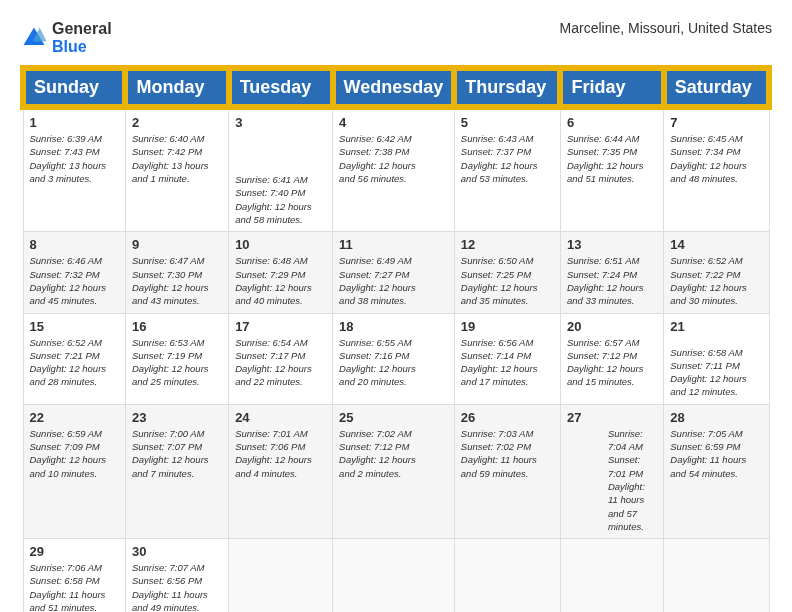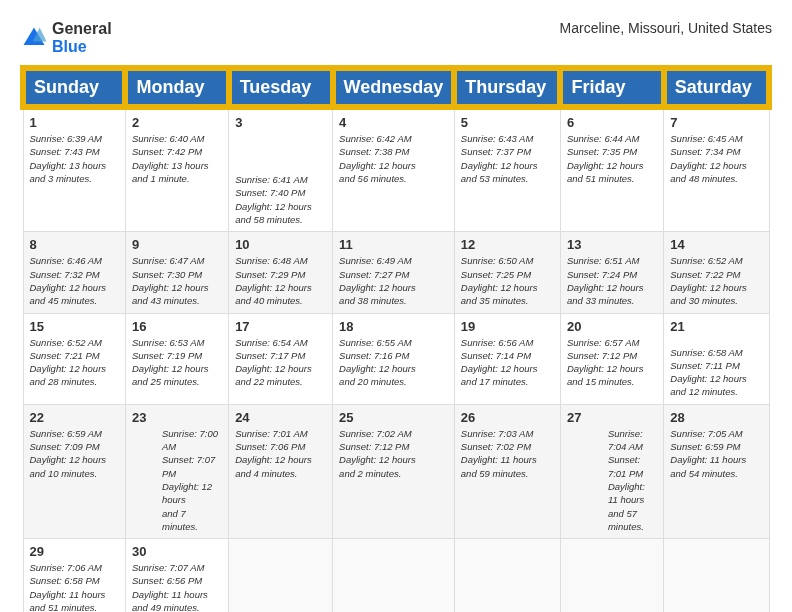--- a/index.html
+++ b/index.html
@@ -284,21 +284,21 @@
       <tr>
         <td>
           <span class="day-number">22</span>
           <div class="day-info" style="white-space: pre-line;">Sunrise: 6:59 AM
 Sunset: 7:09 PM
 Daylight: 12 hours
 and 10 minutes.</div>
         </td>
         <td>
           <span class="day-number">23</span>
-          <div class="day-info" style="white-space: pre-line; margin-left: 30px;">Sunrise: 7:00 AM
+          <div class="day-info" style="white-space: pre-line;">Sunrise: 7:00 AM
 Sunset: 7:07 PM
 Daylight: 12 hours
 and 7 minutes.</div>
         </td>
         <td>
           <span class="day-number">24</span>
           <div class="day-info" style="white-space: pre-line;">Sunrise: 7:01 AM
 Sunset: 7:06 PM
 Daylight: 12 hours
 and 4 minutes.</div>

